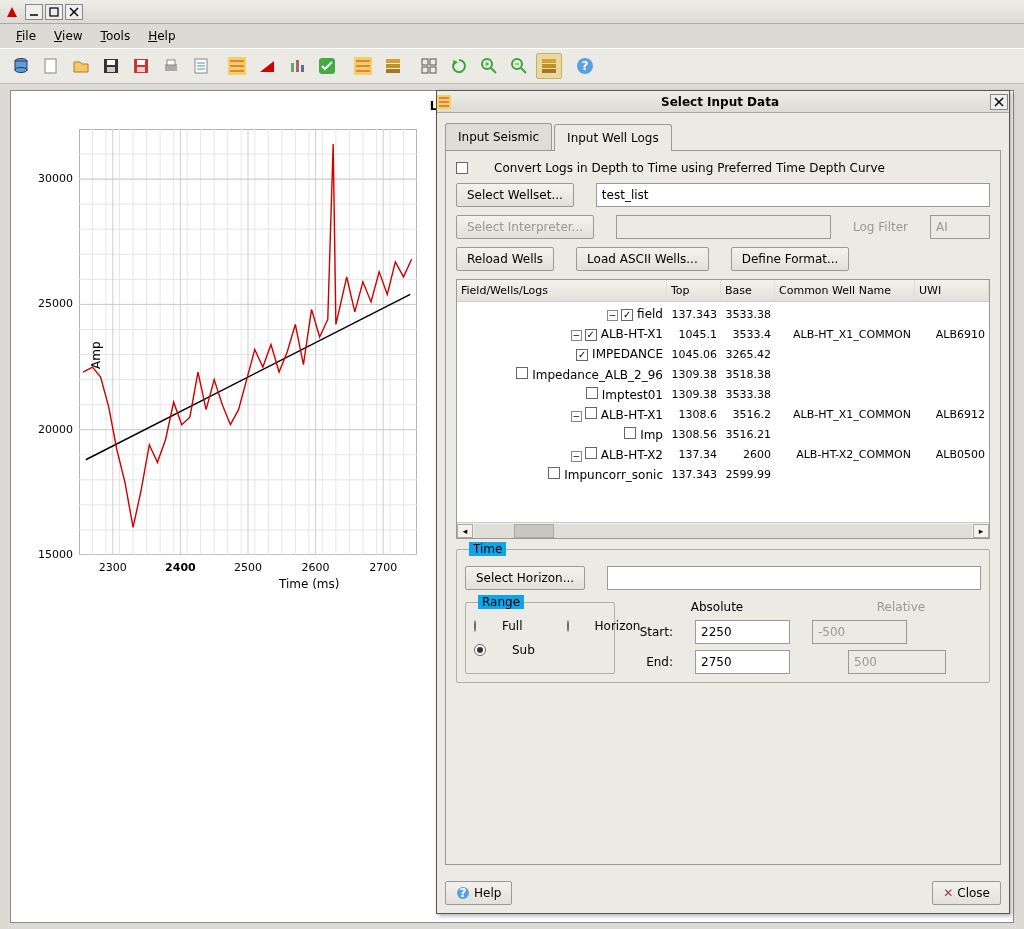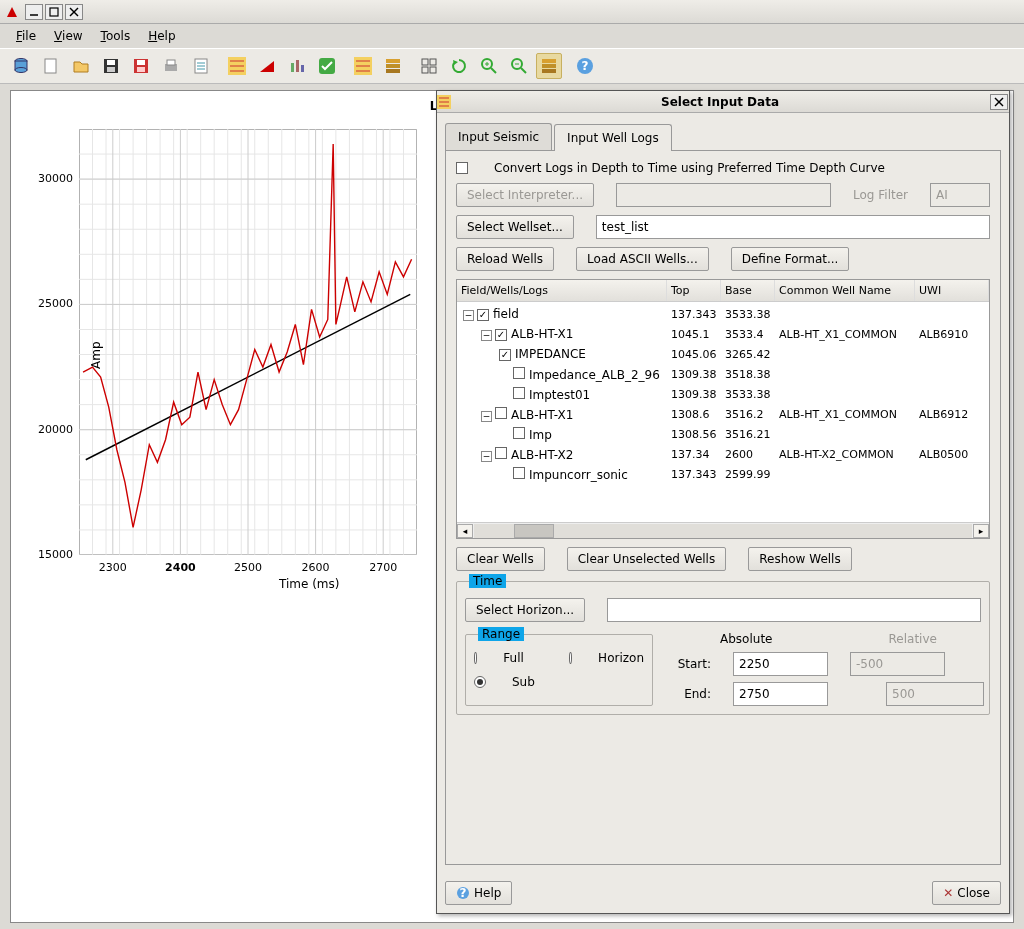--- a/index.html
+++ b/index.html
@@ -35,21 +35,21 @@
   .row { display:flex; align-items:center; gap:22px; }
   .btn { background:linear-gradient(#f4f2ed,#e2e0db); border:1px solid #999; padding:4px 10px; cursor:pointer; border-radius:2px; white-space:nowrap; }
   .btn.disabled { color:#9a9894; }
   input[type=text] { border:1px solid #999; background:#fff; padding:3px 5px; height:24px; }
   input[type=text].disabled { background:#eceae5; color:#9a9894; }
   .tree-box { border:1px solid #999; background:#fff; height:260px; display:flex; flex-direction:column; }
   .tree-head { display:flex; border-bottom:1px solid #ccc; }
   .th { padding:4px 4px; border-right:1px solid #ddd; background:linear-gradient(#f4f2ed,#e2e0db); font-size:11px; white-space:nowrap; overflow:hidden; }
   .tree-body { flex:1; overflow:auto; padding:2px 0; }
   .trow { display:flex; align-items:center; height:20px; }
-  .cell { padding:0 4px; font-size:11px; white-space:nowrap; overflow:hidden; }
+  .cell { padding:0 4px; font-size:11px; white-space:nowrap; overflow:hidden;text-align:right; }
   .exp { width:11px; height:11px; border:1px solid #888; display:inline-flex; align-items:center; justify-content:center; font-size:9px; line-height:9px; margin-right:3px; background:#fff; cursor:pointer; }
   .cb { width:12px; height:12px; border:1px solid #666; display:inline-flex; align-items:center; justify-content:center; margin-right:4px; background:#fff; cursor:pointer; font-size:10px; line-height:10px; }
   .hscroll { height:16px; border-top:1px solid #ccc; background:#eee; display:flex; align-items:center; }
   .hs-btn { width:16px; height:14px; border:1px solid #aaa; background:#f4f2ed; display:flex; align-items:center; justify-content:center; font-size:9px; cursor:pointer; }
   .hs-track { flex:1; height:14px; background:#e0ded9; position:relative; margin:0 1px; }
   .hs-thumb { position:absolute; left:40px; top:0; width:40px; height:14px; background:#c8c6c1; border:1px solid #aaa; }
   .group { border:1px solid #b0aea9; border-radius:2px; padding:8px; margin-top:2px; }
   .group-label { position:relative; top:-16px; left:4px; background:#0ea5e9; padding:0 4px; display:inline-block; margin-bottom:-10px; }
   .range-grid { display:flex; gap:20px; }
   .radio { width:12px;height:12px;border:1px solid #666;border-radius:50%; display:inline-flex; align-items:center; justify-content:center; margin-right:4px; cursor:pointer; background:#fff;}
@@ -320,28 +320,28 @@
     <div class="tabs">
       <div class="tab">Input Seismic</div>
       <div class="tab active">Input Well Logs</div>
     </div>
     <div class="tab-panel">
       <div class="row">
         <span class="cb"></span>
         <span>Convert Logs in Depth to Time using Preferred Time Depth Curve</span>
       </div>
       <div class="row">
+        <span class="btn">Select Wellset...</span>
+        <input type="text" style="flex: 1 1 0%;" value="test_list">
+      </div>
+      <div class="row">
         <span class="btn disabled">Select Interpreter...</span>
         <input type="text" class="disabled" style="flex: 1 1 0%;">
         <span class="disabled-text">Log Filter</span>
         <input type="text" class="disabled" style="width: 60px;" value="AI">
-      </div>
-      <div class="row">
-        <span class="btn">Select Wellset...</span>
-        <input type="text" style="flex: 1 1 0%;" value="test_list">
       </div>
       <div class="row">
         <span class="btn">Reload Wells</span>
         <span class="btn">Load ASCII Wells...</span>
         <span class="btn">Define Format...</span>
       </div>
       <div class="tree-box">
         <div class="tree-head">
           <div class="th" style="width:210px">Field/Wells/Logs</div>
           <div class="th" style="width:54px">Top</div>
@@ -415,33 +415,28 @@
             </div>
           </div>
         <div class="hscroll">
           <span class="hs-btn">◂</span>
           <div class="hs-track">
               <div class="hs-thumb"></div>
             </div>
           <span class="hs-btn">▸</span>
         </div>
       </div>
-      <div class="row">
-        <span class="btn">Clear Wells</span>
-        <span class="btn">Clear Unselected Wells</span>
-        <span class="btn">Reshow Wells</span>
-      </div>
       <div class="group">
         <span class="group-label">Time</span>
         <div class="row" style="margin-top:-6px">
           <span class="btn">Select Horizon...</span>
           <input type="text" style="flex: 1 1 0%;">
         </div>
         <div class="range-grid" style="margin-top:10px">
-          <div class="group" style="width:188px">
+          <div class="group" style="width:150px">
             <span class="group-label">Range</span>
             <div class="row" style="margin-top:-6px">
               <span class="radio"></span>
                 <span>Full</span>
               <span style="width:8px"></span>
               <span class="radio"></span>
                 <span>Horizon</span>
             </div>
             <div class="row" style="margin-top:10px">
               <span class="radio">

